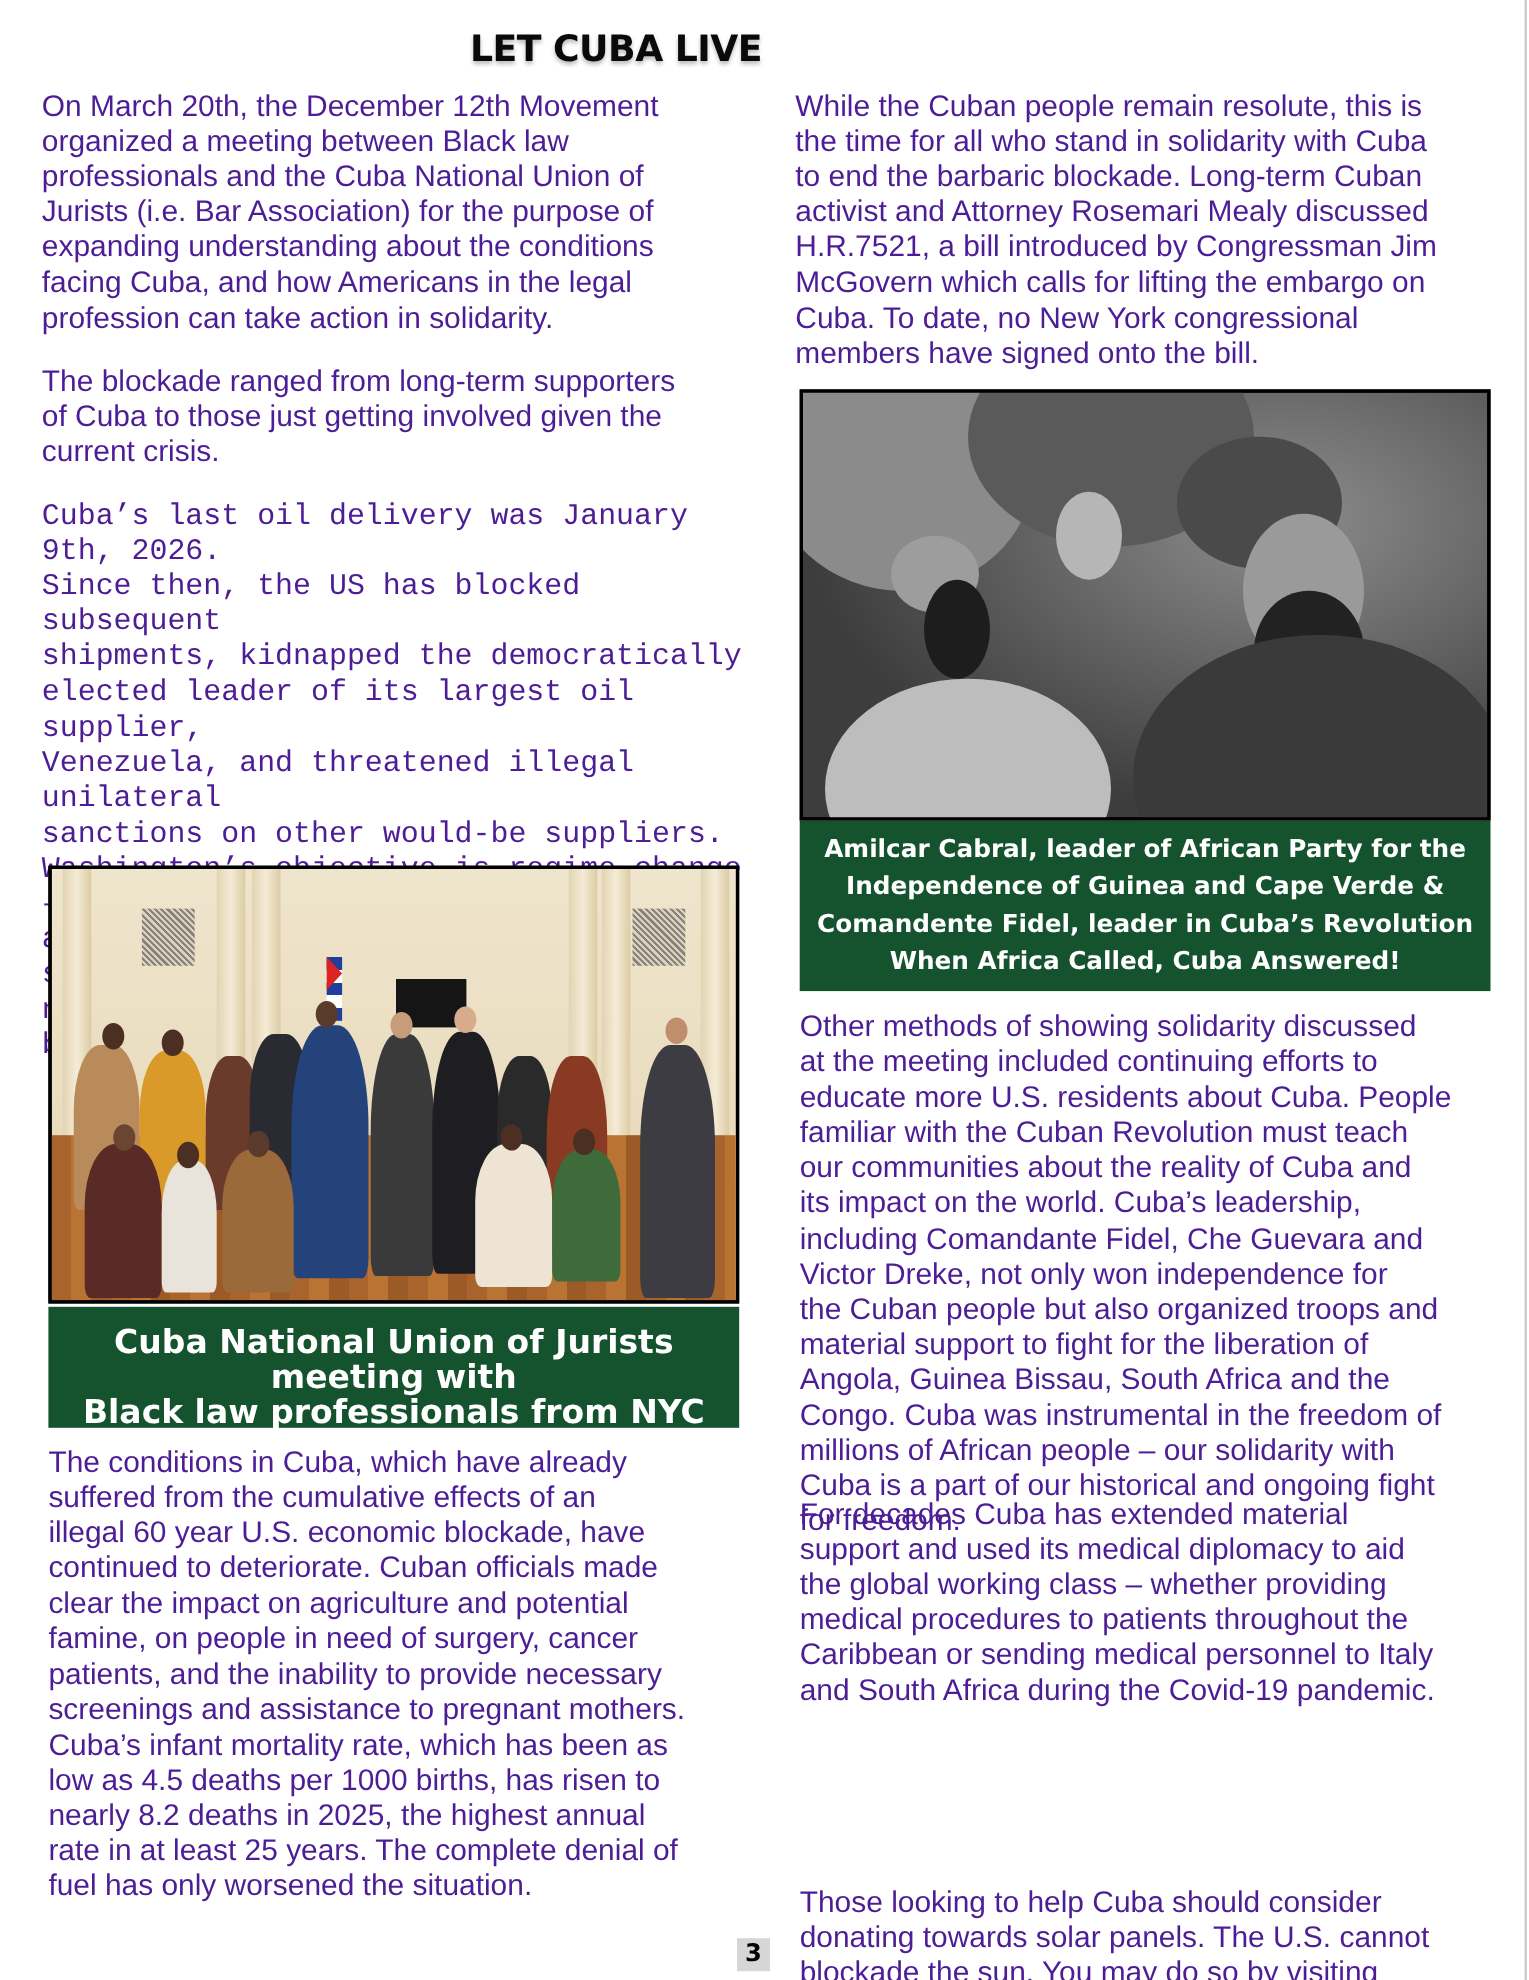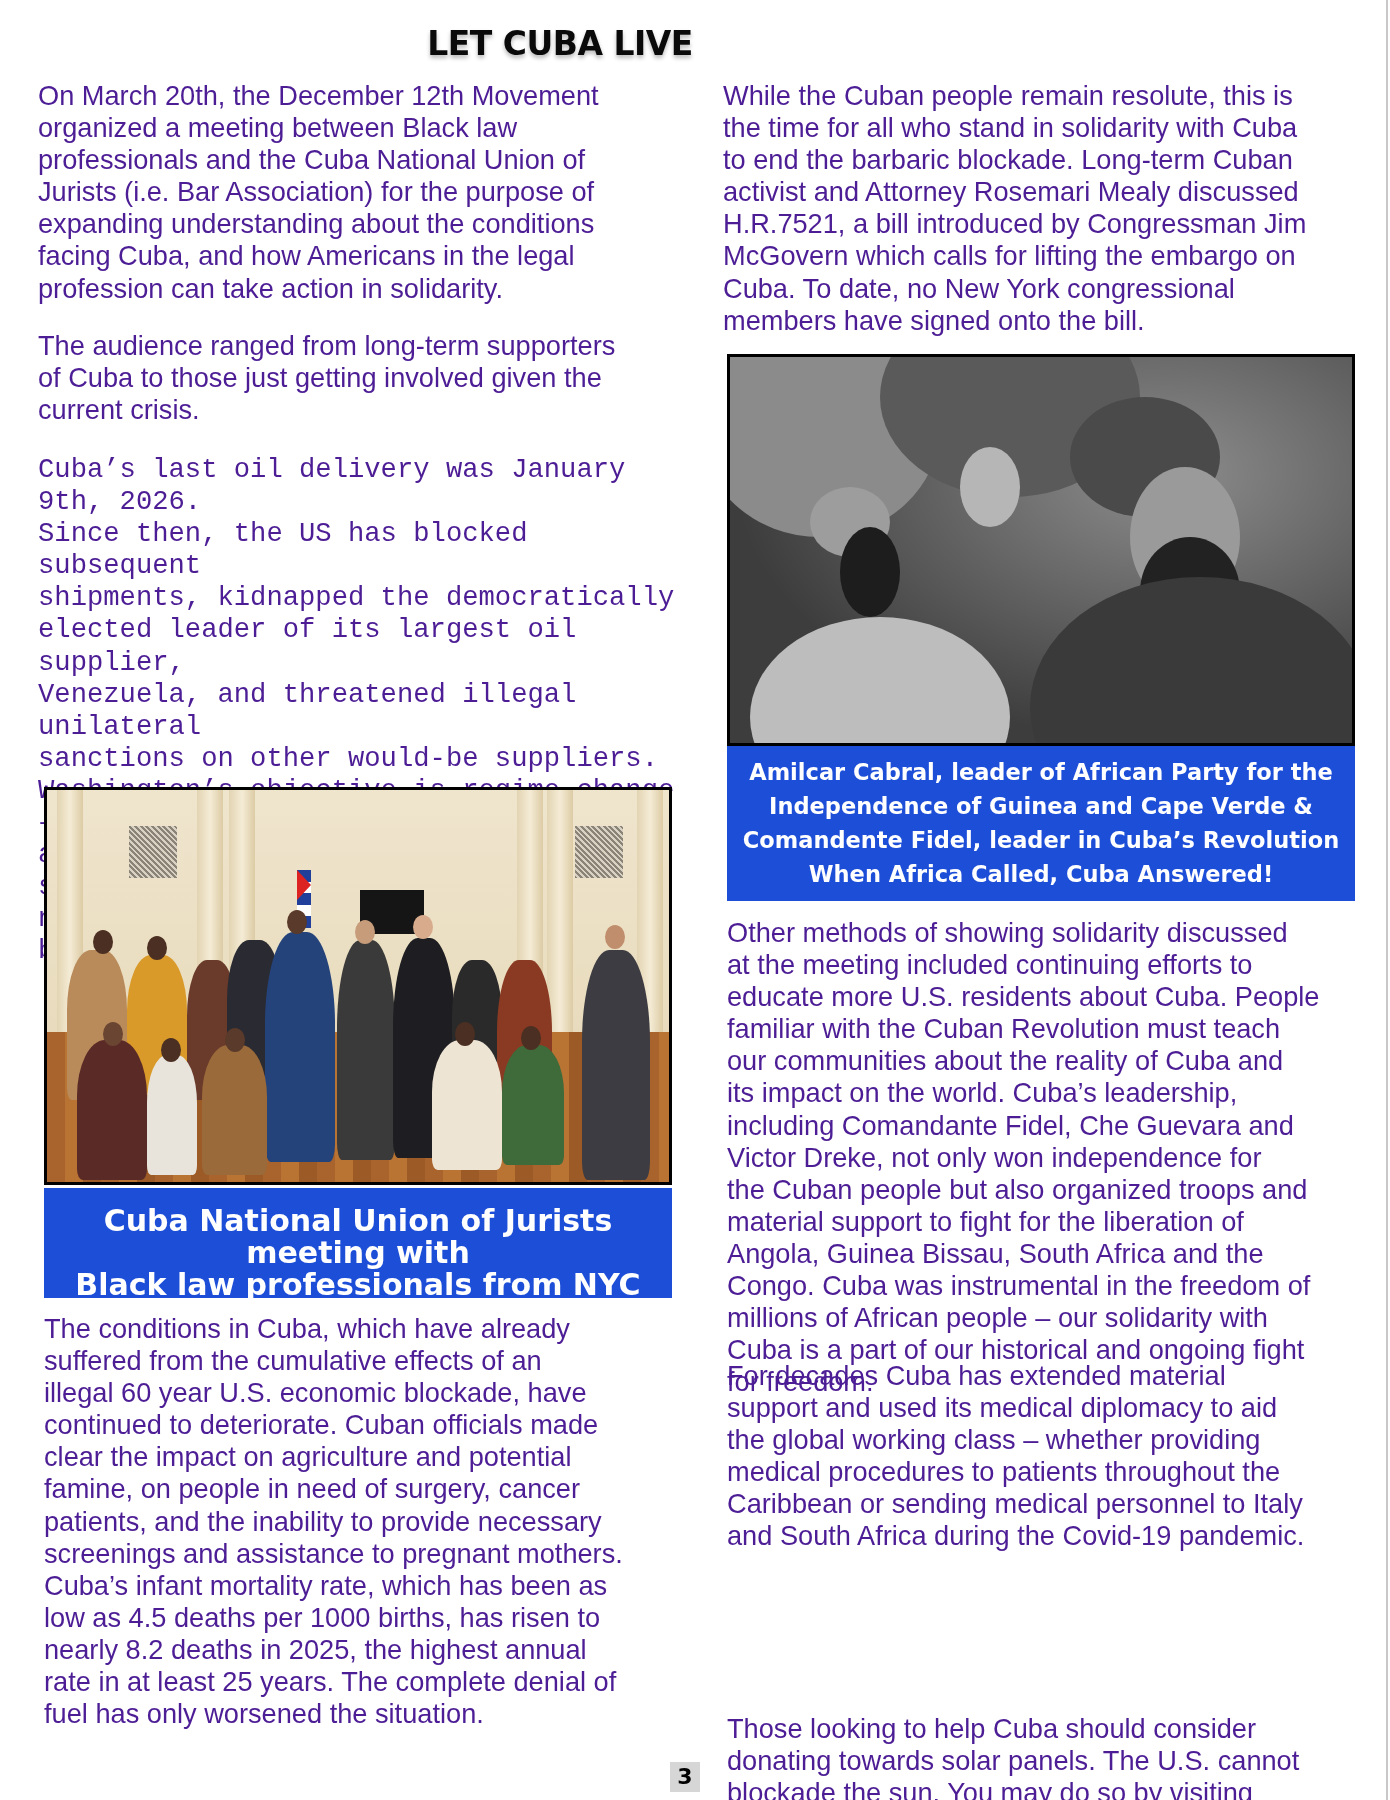--- a/index.html
+++ b/index.html
@@ -5,21 +5,21 @@
     html, body { margin: 0; padding: 0; background: #ffffff; }
     body { width: 1390px; height: 1800px; position: relative; overflow: hidden;
            font-family: "Liberation Sans", "DejaVu Sans", sans-serif; color: #111; }
     .right-rule { position: absolute; right: 2px; top: 0; width: 2px; height: 1800px; background: #c8c8c8; }
     .title { position: absolute; left: 0; width: 1120px; top: 24px; text-align: center;
              font-family: "DejaVu Sans", sans-serif; font-weight: bold; font-size: 33px;
              letter-spacing: -0.5px; color: #0a0a0a; text-shadow: 0 3px 4px rgba(0,0,0,0.28); }
     .para { position: absolute; margin: 0; font-family: "Liberation Sans", sans-serif;
             font-size: 27.2px; line-height: 32.1px; color: #4c1d95; white-space: pre-line; }
     .photo { position: absolute; background: #000; box-sizing: border-box; border: 3px solid #000; overflow: hidden; }
-    .caption { position: absolute; background: #1d4ed8; color: #fff; text-align: center;
+    .caption { position: absolute; background: #14532d; color: #fff; text-align: center;
                font-family: "DejaVu Sans", sans-serif; font-weight: bold; white-space: pre-line; }
     .pagenum { position: absolute; left: 670px; top: 1762px; width: 30px; height: 30px; background: #d6d6d6;
                font-family: "DejaVu Sans", sans-serif; font-weight: 900; font-size: 22px; text-align: center; line-height: 30px; color: #000; }
     
     .room { position: absolute; inset: 0; background: linear-gradient(#efe5cd, #e9dcbe 60%, #d8c39b); }
     .pillar { position: absolute; top: 0; width: 26px; height: 300px; background: linear-gradient(90deg,#e2d4b2,#f5ecd6,#dccba4); }
     .grille { position: absolute; top: 36px; width: 48px; height: 52px; background: repeating-linear-gradient(45deg,#8a8478 0 2px,#d9d2c2 2px 4px); }
     .tv { position: absolute; left: 313px; top: 100px; width: 64px; height: 44px; background: #151515; }
     .flag { position: absolute; left: 250px; top: 80px; width: 14px; height: 58px;
             background: linear-gradient(#1f3f9a 0 20%, #fff 20% 40%, #1f3f9a 40% 60%, #fff 60% 80%, #1f3f9a 80%); }
@@ -39,21 +39,21 @@
 
 <h1 class="title" style="margin:0;">LET CUBA LIVE</h1>
 
 <p class="para" style="left:38px; top:80px; width:640px;">On March 20th,  the December 12th Movement
 organized a meeting between Black law
 professionals and the Cuba National Union of
 Jurists (i.e. Bar Association) for the purpose of
 expanding understanding about the conditions
 facing Cuba, and how Americans in the legal
 profession can take action in solidarity.</p>
-<p class="para" style="left:38px; top:330px; width:640px;">The audience ranged from long-term supporters
+<p class="para" style="left:38px; top:330px; width:640px;">The blockade ranged from long-term supporters
 of Cuba to those just getting involved given the
 current crisis.</p>
 <p class="para" style="left:38px; top:454px; width:640px;font-family:Liberation Mono, monospace;">Cuba’s last oil delivery was January 9th, 2026.
 Since then, the US has blocked subsequent
 shipments, kidnapped the democratically
 elected leader of its largest oil supplier,
 Venezuela, and threatened illegal unilateral
 sanctions on other would-be suppliers.
 Washington’s objective is regime change – with
 aspirations that, by creating man-made

